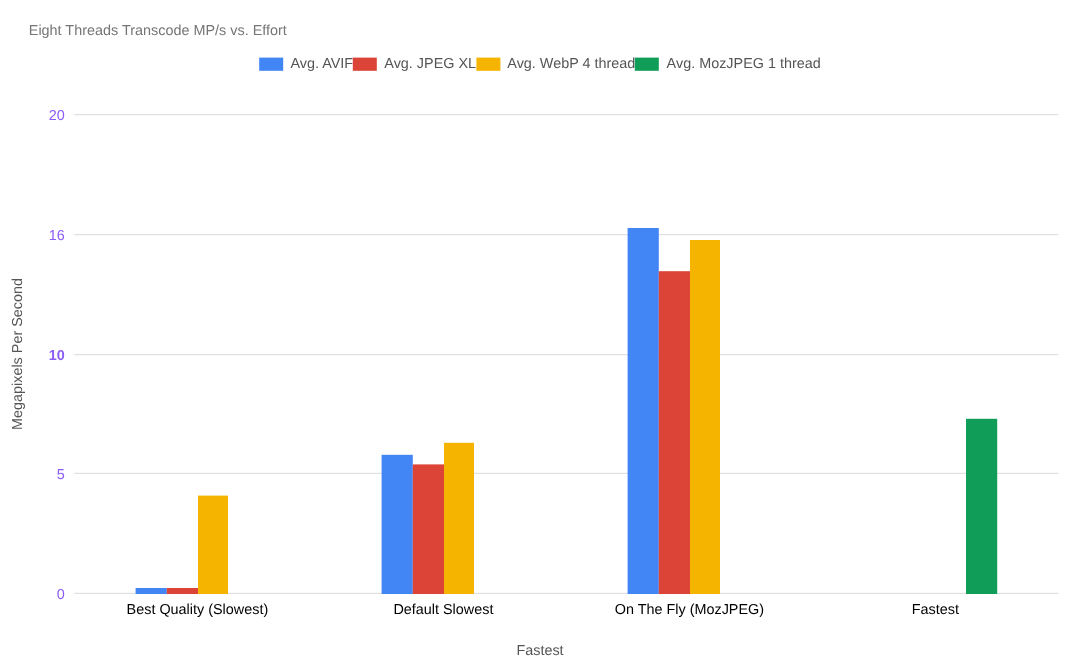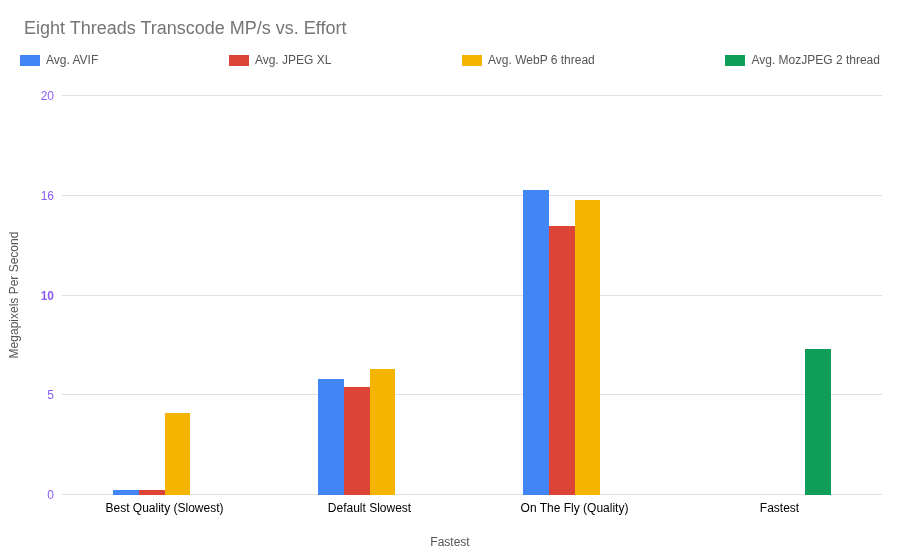--- a/index.html
+++ b/index.html
@@ -12,29 +12,29 @@
     height: 559px;
     position: relative;
   }
   .chart-container {
     width: 900px;
     height: 559px;
     padding: 18px 20px 10px 20px;
     position: relative;
   }
   .chart-title {
-    font-size: 18px;
+    font-size: 12px;
     color: #757575;
     font-weight: 400;
     margin-bottom: 14px;
     margin-left: 4px;
   }
   .legend {
     display: flex;
-    justify-content: space-between;
+    justify-content: center;
     margin-bottom: 28px;
   }
   .legend-item {
     display: flex;
     align-items: center;
     gap: 6px;
     font-size: 12px;
     color: #555;
   }
   .legend-swatch {
@@ -123,25 +123,25 @@
     <div class="legend-item">
       <div class="legend-swatch c0"></div>
       <span>Avg. AVIF</span>
     </div>
     <div class="legend-item">
       <div class="legend-swatch c1"></div>
       <span>Avg. JPEG XL</span>
     </div>
     <div class="legend-item">
       <div class="legend-swatch c2"></div>
-      <span>Avg. WebP 6 thread</span>
+      <span>Avg. WebP 4 thread</span>
     </div>
     <div class="legend-item">
       <div class="legend-swatch c3"></div>
-      <span>Avg. MozJPEG 2 thread</span>
+      <span>Avg. MozJPEG 1 thread</span>
     </div>
   </div>
 
   <div class="y-axis-label">Megapixels Per Second</div>
 
   <div class="plot-wrapper">
     <div class="plot-area" id="plot-area">
 
     <div class="gridline" style="bottom: 0%;"></div>
         <div class="y-tick" style="bottom: 0%; transform: translateY(50%);">0</div>
@@ -160,20 +160,20 @@
         <div class="bar c1" style="left: 34.375%; width: 3.125%; height: 27%;"></div>
         <div class="bar c2" style="left: 37.5%; width: 3.125%; height: 31.5%;"></div>
         <div class="bar c0" style="left: 56.25%; width: 3.125%; height: 76.5%;"></div>
         <div class="bar c1" style="left: 59.375%; width: 3.125%; height: 67.5%;"></div>
         <div class="bar c2" style="left: 62.5%; width: 3.125%; height: 74%;"></div>
         <div class="bar c3" style="left: 90.625%; width: 3.125%; height: 36.5%;"></div>
       </div>
     <div class="x-ticks" id="x-ticks">
         <div class="x-tick" style="left: 12.5%;">Best Quality (Slowest)</div>
         <div class="x-tick" style="left: 37.5%;">Default Slowest</div>
-        <div class="x-tick" style="left: 62.5%;">On The Fly (Quality)</div>
+        <div class="x-tick" style="left: 62.5%;">On The Fly (MozJPEG)</div>
         <div class="x-tick" style="left: 87.5%;">Fastest</div>
       </div>
   </div>
 
   <div class="x-axis-label">Fastest</div>
 
 </div>
 
 </body></html>

